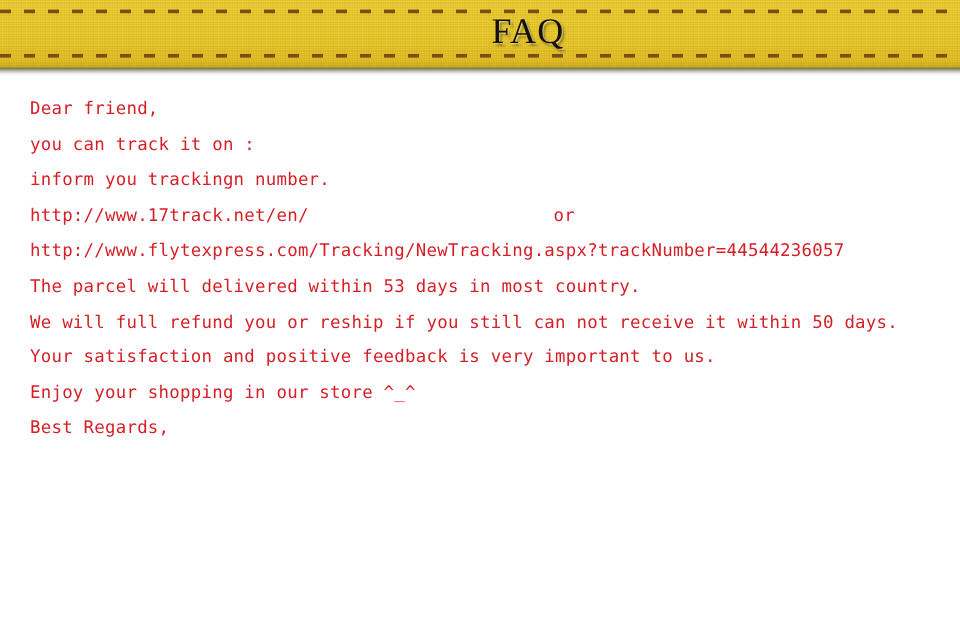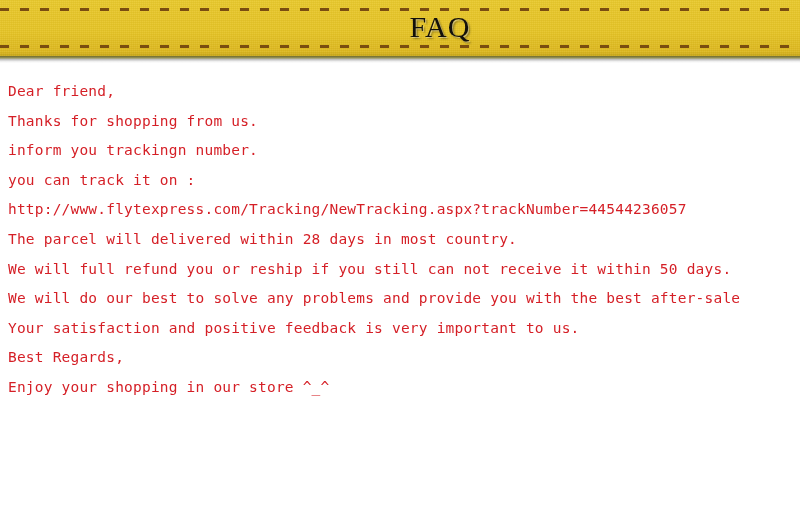--- a/index.html
+++ b/index.html
@@ -86,21 +86,21 @@
     background: linear-gradient(180deg, #6f6b2a 0%, #8d8a52 50%, #b5b39a 100%);
   }
   .banner-shadow {
     width: 800px;
     height: 4px;
     background: linear-gradient(180deg, rgba(120,120,120,0.55) 0%, rgba(190,190,190,0.25) 60%, rgba(255,255,255,0) 100%);
   }
 
   
   .letter {
-    padding: 14px 0 0 8px;
+    padding: 14px 0 0 25px;
   }
   .line {
     font-family: "DejaVu Sans Mono", "Liberation Mono", monospace;
     font-size: 14.5px;
     line-height: 29.6px;
     color: #d51f26;
     white-space: pre;
     letter-spacing: 0.2px;
     height: 29.6px;
   }
@@ -116,25 +116,24 @@
   <div class="banner">
     <div class="stitch stitch-top"></div>
     <div class="stitch stitch-bottom"></div>
     <div class="banner-title">FAQ</div>
   </div>
   <div class="banner-edge"></div>
   <div class="banner-shadow"></div>
 
   <div class="letter">
     <div class="line">Dear friend,</div>
-    <div class="line">Thanks for shopping from us.</div>
+    <div class="line">you can track it on :</div>
     <div class="line">inform you trackingn number.</div>
-    <div class="line">you can track it on :</div>
+    <div class="line"><span>http://www.17track.net/en/</span><span class="gap" style="width:204px"></span><span>or</span></div>
     <div class="line">http://www.flytexpress.com/Tracking/NewTracking.aspx?trackNumber=44544236057</div>
-    <div class="line">The parcel will delivered within 28 days in most country.</div>
+    <div class="line">The parcel will delivered within 53 days in most country.</div>
     <div class="line">We will full refund you or reship if you still can not receive it within 50 days.</div>
-    <div class="line">We will do our best to solve any problems and provide you with the best after-sale</div>
     <div class="line">Your satisfaction and positive feedback is very important to us.</div>
+    <div class="line">Enjoy your shopping in our store ^_^</div>
     <div class="line">Best Regards,</div>
-    <div class="line">Enjoy your shopping in our store ^_^</div>
   </div>
 
 </div>
 
 </body></html>

